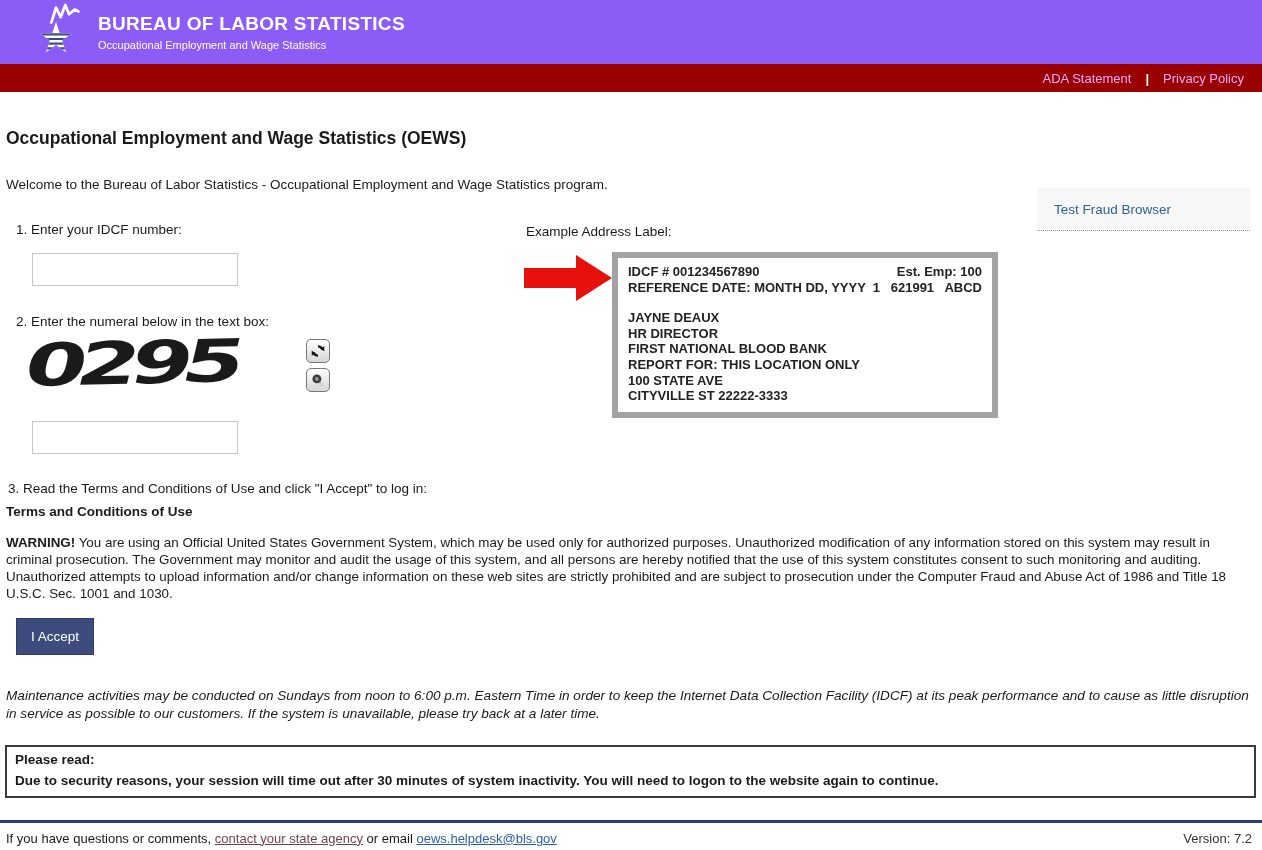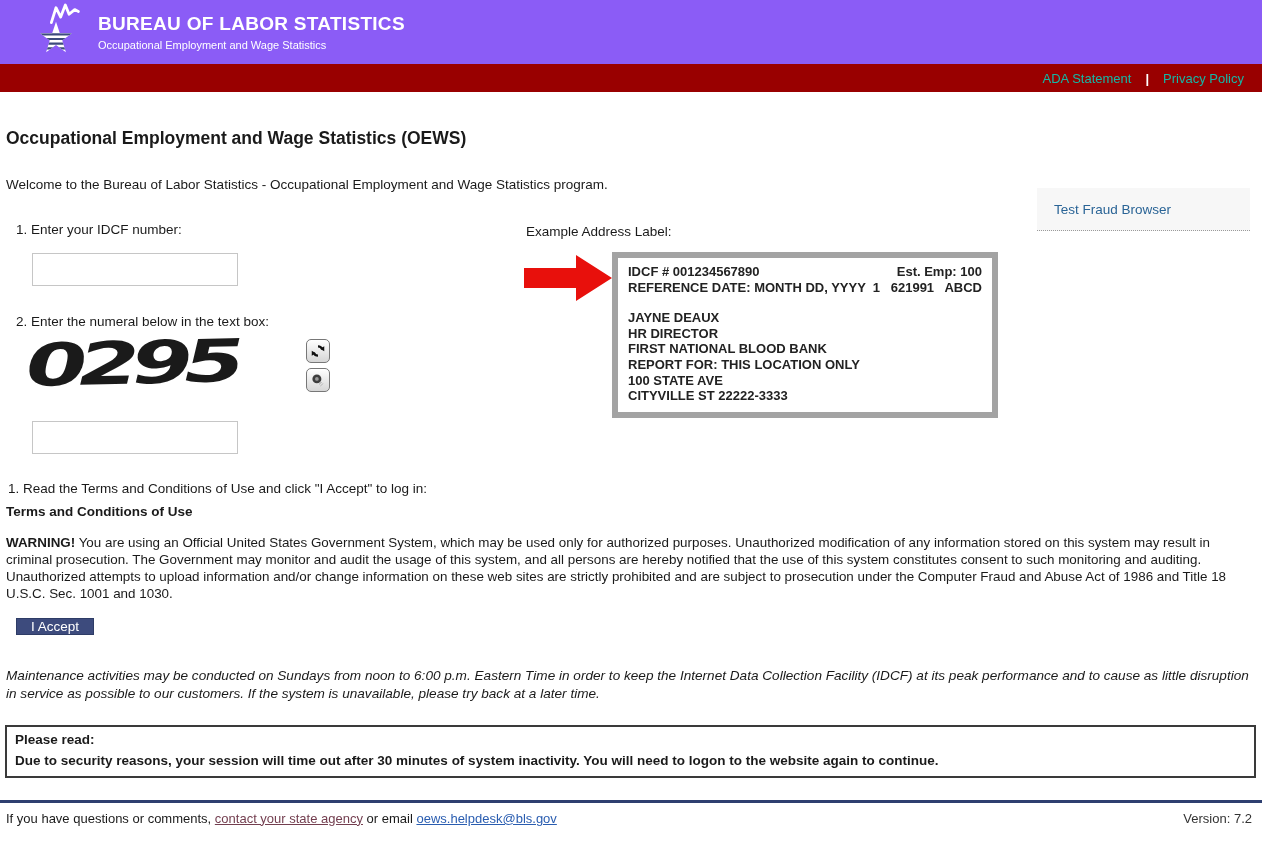--- a/index.html
+++ b/index.html
@@ -13,21 +13,21 @@
 
   
   .masthead { background:#8b5cf6; height:64px; display:flex; align-items:center; padding-left:28px; }
   .logo-wrap { width:56px; height:62px; }
   .masthead-text { margin-left:14px; }
   .masthead-title { color:#fff; font-weight:bold; font-size:19px; letter-spacing:.3px; }
   .masthead-sub { color:#fff; font-size:11px; margin-top:4px; }
 
   
   .utility { background:#990000; height:28px; display:flex; align-items:center; justify-content:flex-end; padding-right:18px; color:#fff; font-size:13px; }
-  .utility a { color:#14b8a6; text-decoration:none; }
+  .utility a { color:#f0abfc; text-decoration:none; }
   .utility .sep { margin:0 14px; font-weight:bold; }
 
   
   .page-title { margin:36px 0 0 6px; font-size:17.5px; font-weight:bold; }
   .welcome { margin:28px 0 0 6px; font-size:13.5px; }
 
   
   .test-browser { position:absolute; top:188px; right:12px; width:213px; height:43px;
     background:#f7f7f7; border-bottom:1px dotted #9a9a9a; display:flex; align-items:center; padding-left:17px; }
   .test-browser a { color:#2a6496; text-decoration:none; font-size:13.5px; }
@@ -62,21 +62,21 @@
   .addr-box { border:6px solid #a3a3a3; width:386px; padding:6px 10px 8px 10px;
     font-size:13px; font-weight:600; color:#222; line-height:1.2; }
   .addr-line-flex { display:flex; justify-content:space-between; }
   .addr-right { white-space:pre; }
   .addr-gap { height:15px; }
 
   
   .toc-heading { font-weight:bold; font-size:13.5px; margin:8px 0 0 6px; }
   .warning { font-size:13.4px; line-height:1.28; margin:15px 8px 0 6px; }
   .accept-btn { margin:15px 0 0 16px; background:#3D4B7D; color:#fff; border:1px solid #2e3c66;
-    font-size:13.5px; padding:0 14px; font-family:inherit; cursor:pointer; }
+    font-size:13.5px; padding:10px 14px; font-family:inherit; cursor:pointer; }
 
   
   .maintenance { font-style:italic; font-size:13.6px; line-height:1.35; margin:32px 8px 0 6px; }
   .please-box { border:2px solid #3a3a3a; margin:22px 6px 0 5px; padding:3px 8px 5px 8px;
     font-weight:bold; font-size:13.5px; line-height:1.5; }
 
   
   .footer { margin-top:22px; border-top:3px solid #2E3F70; padding:8px 10px 0 6px;
     display:flex; justify-content:space-between; font-size:13px; }
   .footer .state-link { color:#733E4F; text-decoration:underline; }
@@ -155,21 +155,21 @@
             <circle cx="8.6" cy="8.6" r="2.3" fill="#9a9a9a"></circle>
             <path d="M14.2 12.6 a7 7 0 0 1 -2.6 2.6" stroke="#9a9a9a" stroke-width="1.2" fill="none"></path>
             <path d="M16.2 14.2 a9 9 0 0 1 -3.4 3.4" stroke="#b5b5b5" stroke-width="1.2" fill="none"></path>
           </svg>
         </button>
       </div>
     </div>
 
     <input type="text" class="text-input input2" value="" style="">
 
-    <div class="step step3">1. Read the Terms and Conditions of Use and click "I Accept" to log in:</div>
+    <div class="step step3">3. Read the Terms and Conditions of Use and click "I Accept" to log in:</div>
   </div>
 
   <div class="col-right">
     <div class="example-caption">Example Address Label:</div>
     <div class="example-row">
       <div class="arrow-wrap">
         <svg width="88" height="48" viewBox="0 0 88 48">
           <polygon points="0,14 52,14 52,1 88,24 52,47 52,34 0,34" fill="#E8100C"></polygon>
         </svg>
       </div>

